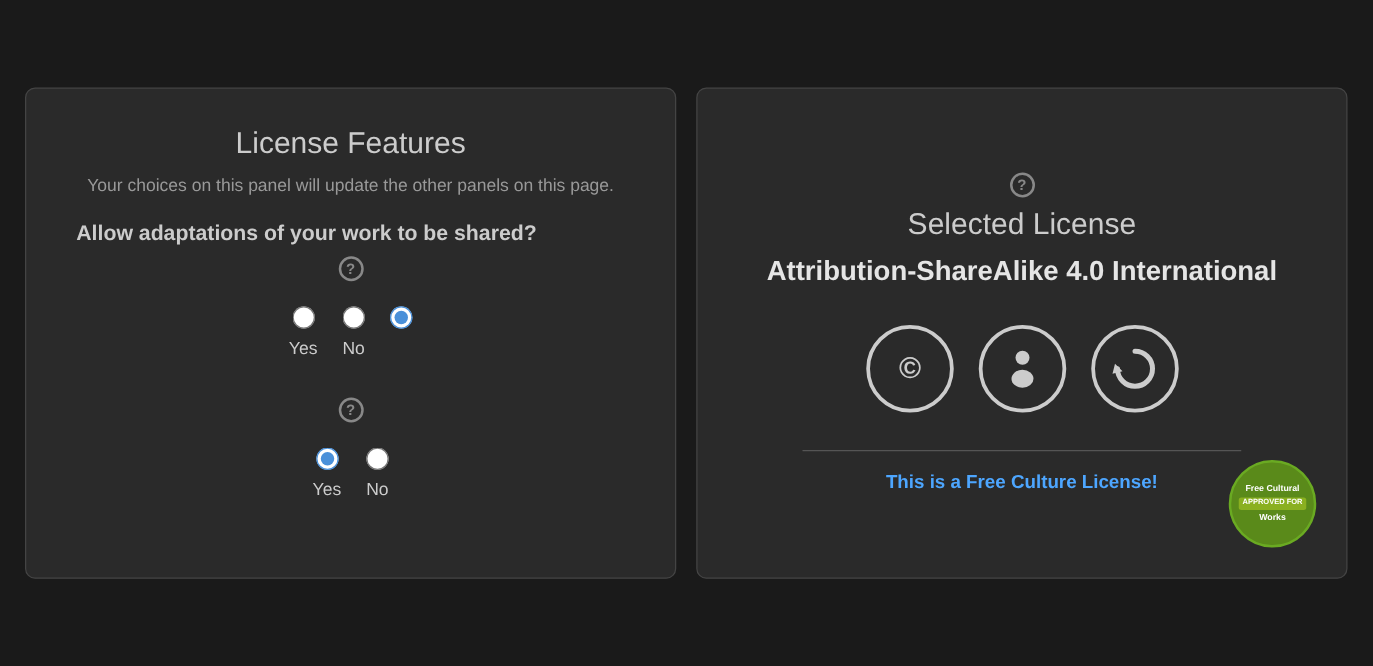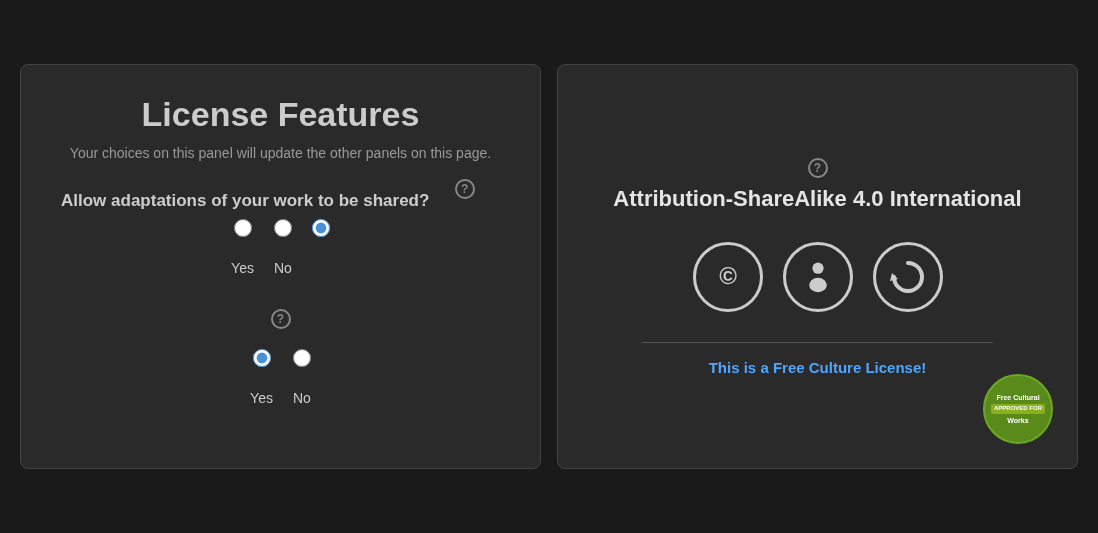--- a/index.html
+++ b/index.html
@@ -33,22 +33,22 @@
     }
     .right-panel {
       flex: 1;
       display: flex;
       flex-direction: column;
       align-items: center;
       justify-content: center;
       position: relative;
     }
     .panel-title {
-      font-size: 34px;
-      font-weight: bold;
+      font-size: 24px;
+      font-weight: normal;
       color: #ccc;
       text-align: center;
       margin-bottom: 10px;
     }
     .panel-subtitle {
       font-size: 14px;
       color: #999;
       text-align: center;
       margin-bottom: 16px;
       line-height: 1.4;
@@ -80,21 +80,21 @@
       gap: 20px;
       align-items: flex-start;
       margin-bottom: 30px;
       width: 100%;
       justify-content: center;
     }
     .radio-option {
       display: flex;
       flex-direction: column;
       align-items: center;
-      gap: 22px;
+      gap: 6px;
     }
     .radio-option input[type="radio"] {
       width: 18px;
       height: 18px;
       accent-color: #4a90d9;
       cursor: pointer;
     }
     .radio-label {
       font-size: 14px;
       color: #ccc;
@@ -162,22 +162,22 @@
       justify-content: center;
       font-size: 7px;
       font-weight: bold;
       color: #fff;
       text-align: center;
       line-height: 1.3;
       border: 2px solid #6aaa22;
     }
     .question-help-row {
       display: flex;
-      flex-direction: row;
-      align-items: flex-end;
+      flex-direction: column;
+      align-items: flex-start;
       width: 100%;
     }
     .right-panel .help-icon {
       margin-bottom: 8px;
     }
   </style>
 </head>
 <body>
 
 <div class="container">
@@ -216,20 +216,21 @@
       </div>
       <div class="radio-option">
         <input type="radio" name="commercial" value="no" style="">
         <span class="radio-label">No</span>
       </div>
     </div>
   </div>
 
   <div class="panel right-panel">
     <div class="help-icon">?</div>
+    <h1 class="panel-title">Selected License</h1>
     <div class="selected-subtitle">Attribution-ShareAlike 4.0 International</div>
 
     <div class="cc-icons">
 
       <div class="cc-icon">
         <svg viewBox="0 0 100 100" xmlns="http://www.w3.org/2000/svg">
           <text x="50" y="68" font-size="60" text-anchor="middle" font-family="Arial" font-weight="bold" fill="#ccc">©</text>
         </svg>
       </div>
 

